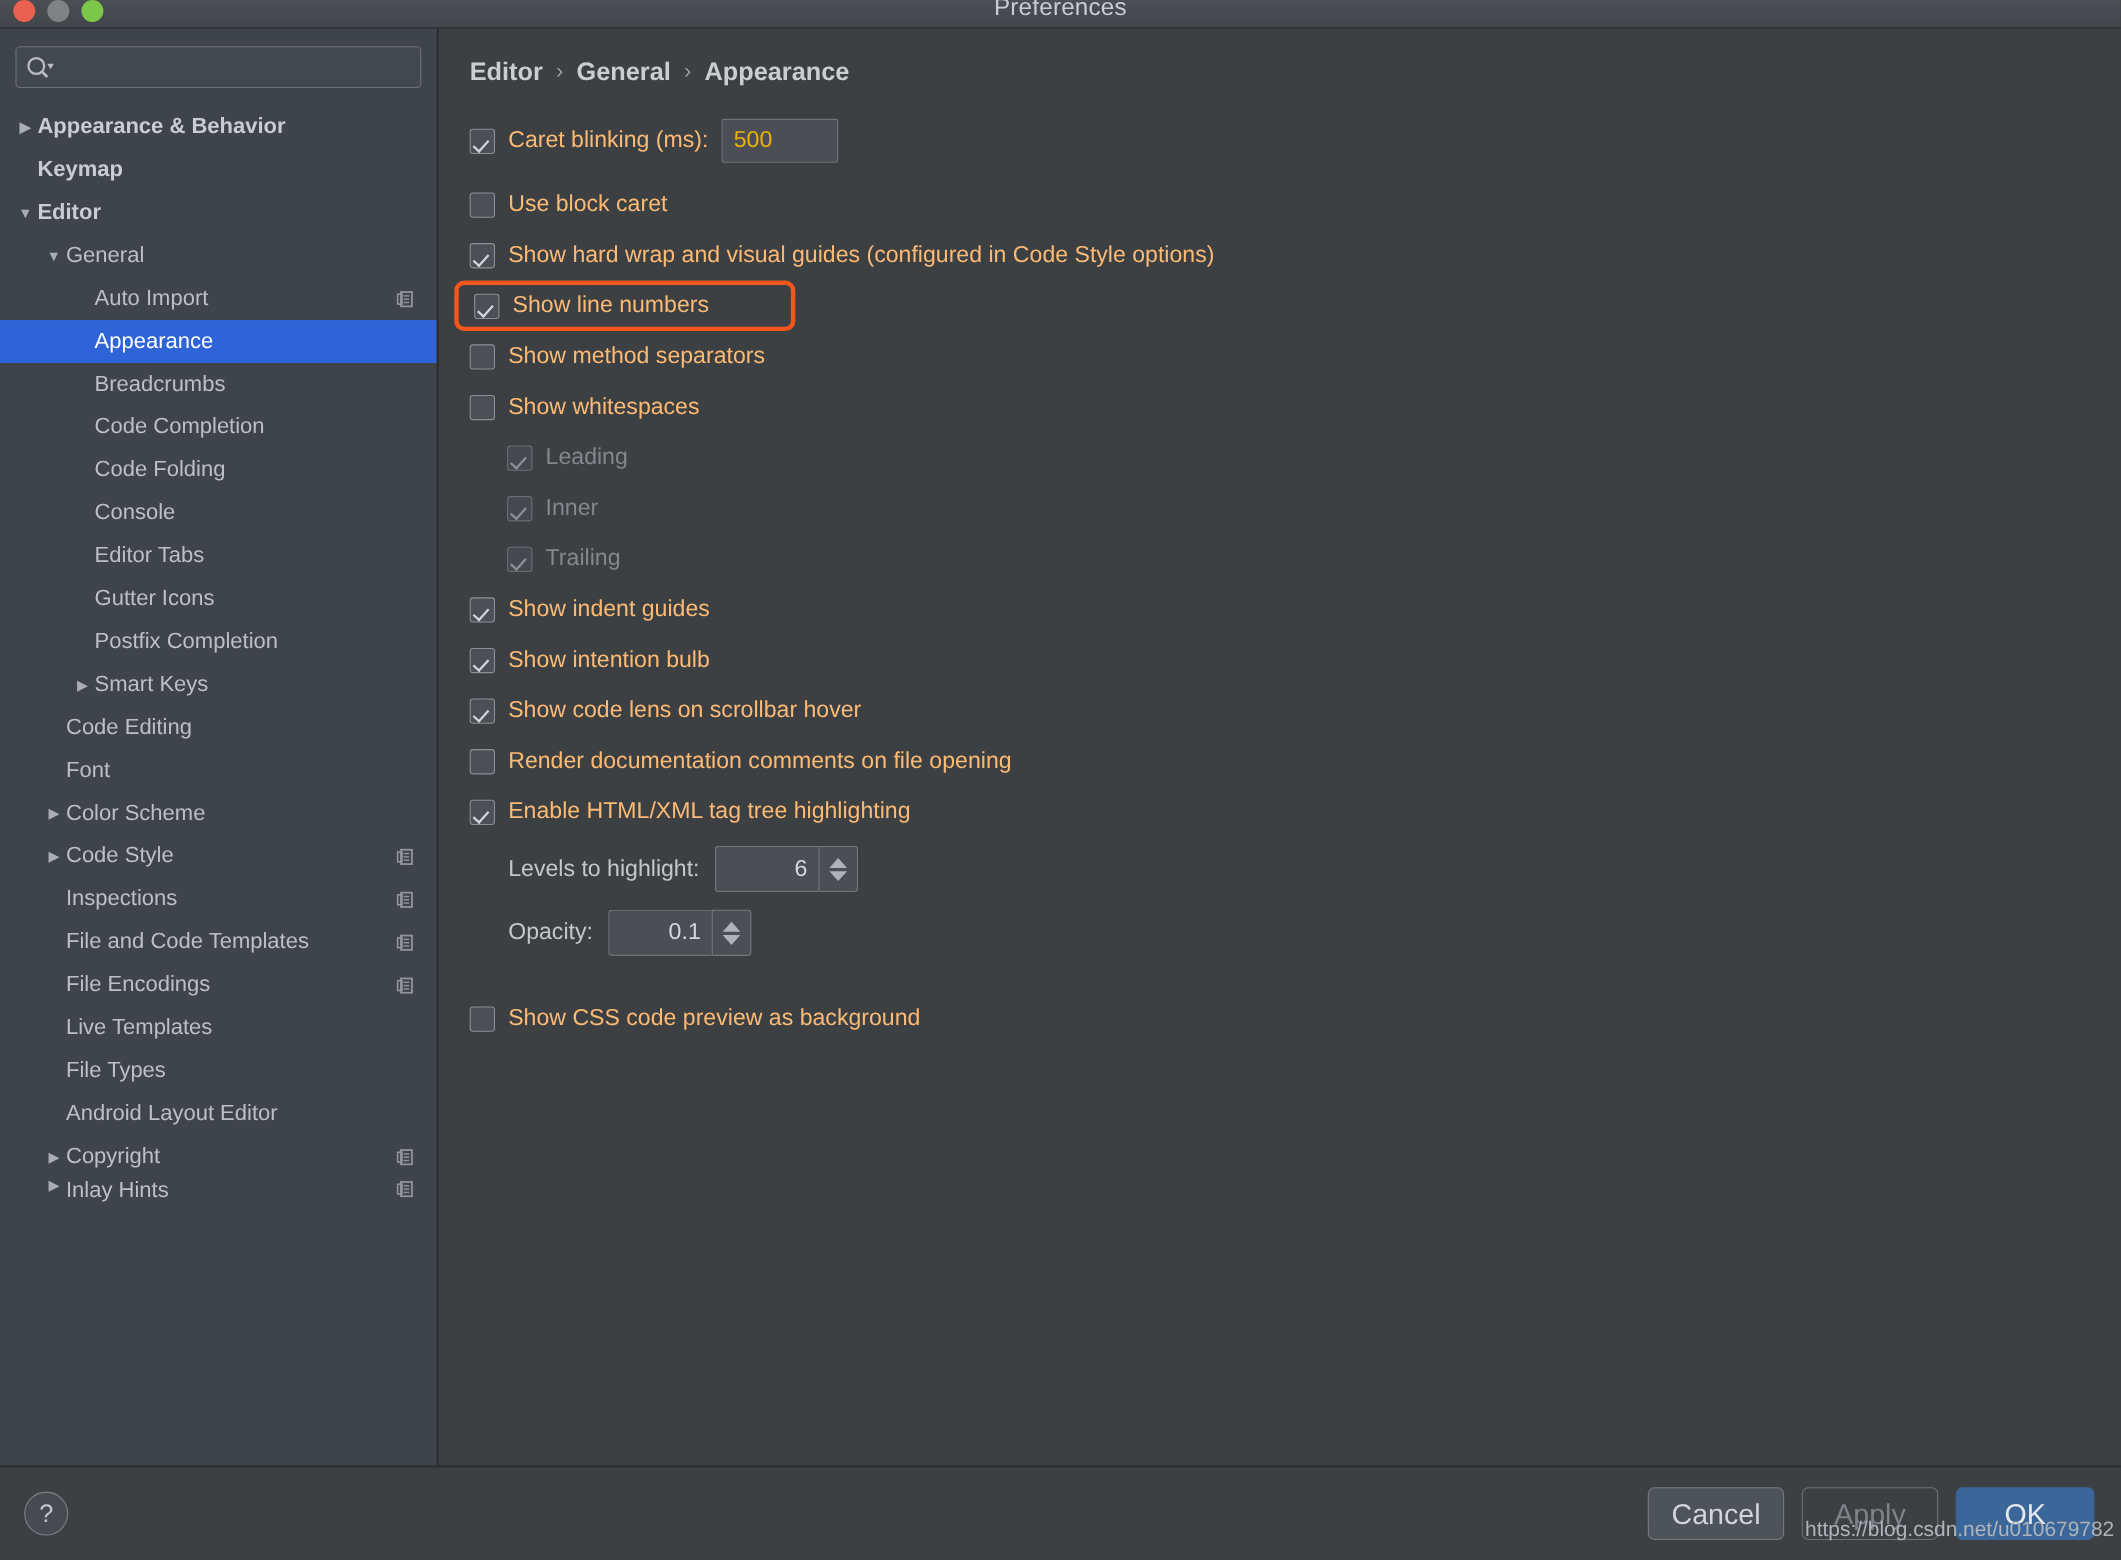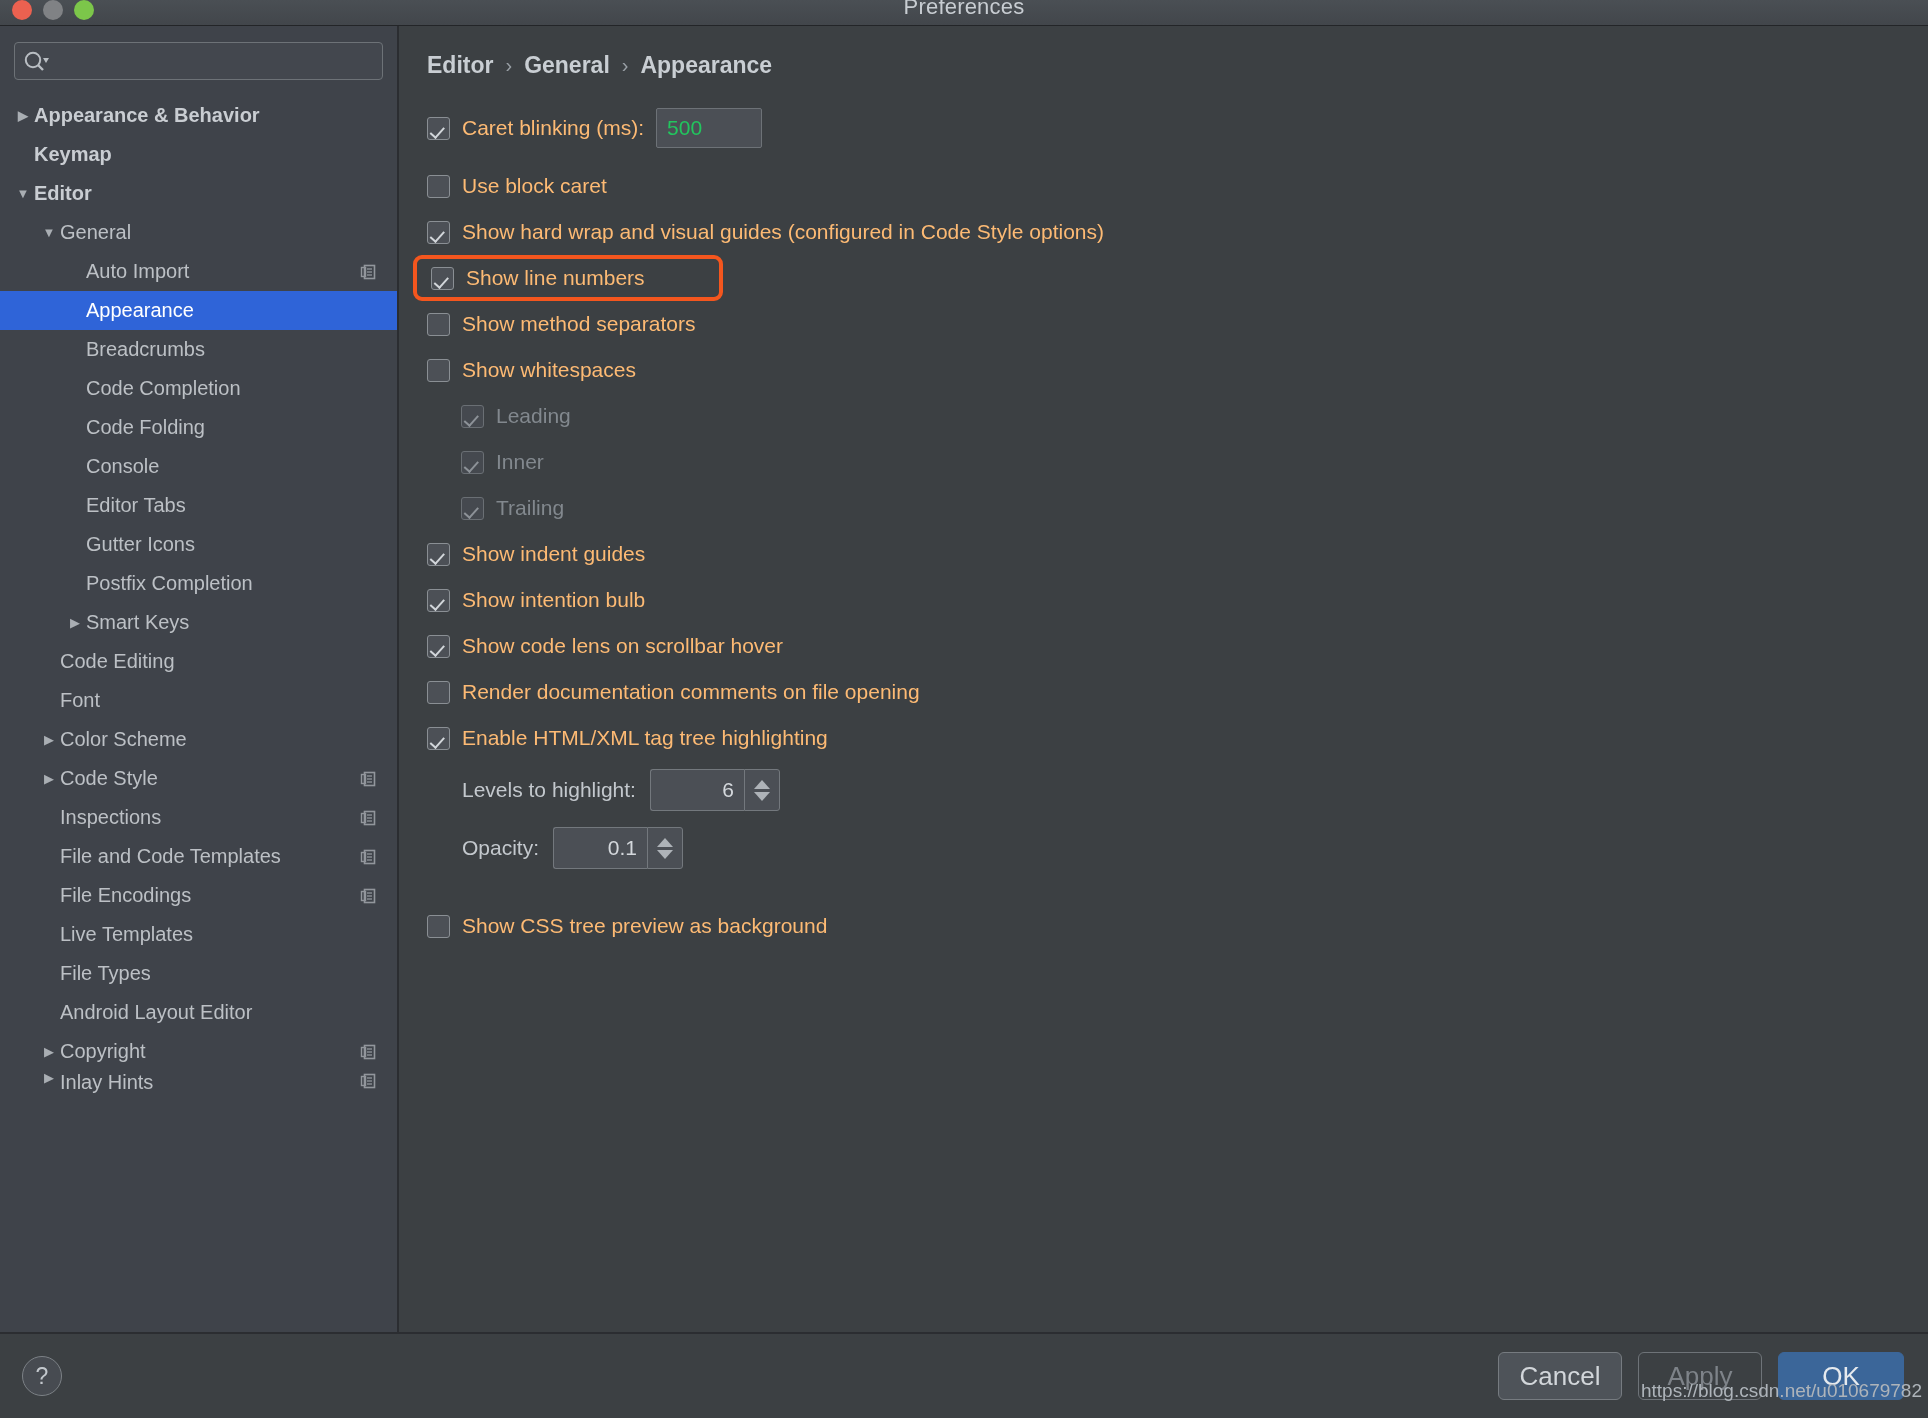--- a/index.html
+++ b/index.html
@@ -201,21 +201,21 @@
     display: flex;
     align-items: center;
     min-height: 46px;
   }
 
   .text-field {
     height: 40px;
     background: #4b4f55;
     border: 1px solid #6d7277;
     border-radius: 2px;
-    color: #22c55e;
+    color: #eab308;
     font-size: 21px;
     display: flex;
     align-items: center;
     padding: 0 10px;
     margin-left: 12px;
     min-width: 106px;
   }
 
   .field-label {
     font-size: 21px;
@@ -660,21 +660,21 @@
               <span class="tri-up"></span>
               <span class="tri-dn"></span>
             </span>
           </span>
         </div>
 
         <div class="gap-md"></div>
 
         <div class="row">
           <span class="cb"></span>
-          <span class="cb-label">Show CSS tree preview as background</span>
+          <span class="cb-label">Show CSS code preview as background</span>
         </div>
 
       </div>
     </div>
   </div>
 
   <div class="footer">
     <div class="help-btn">?</div>
     <div class="btn-group">
       <div class="btn cancel">Cancel</div>

